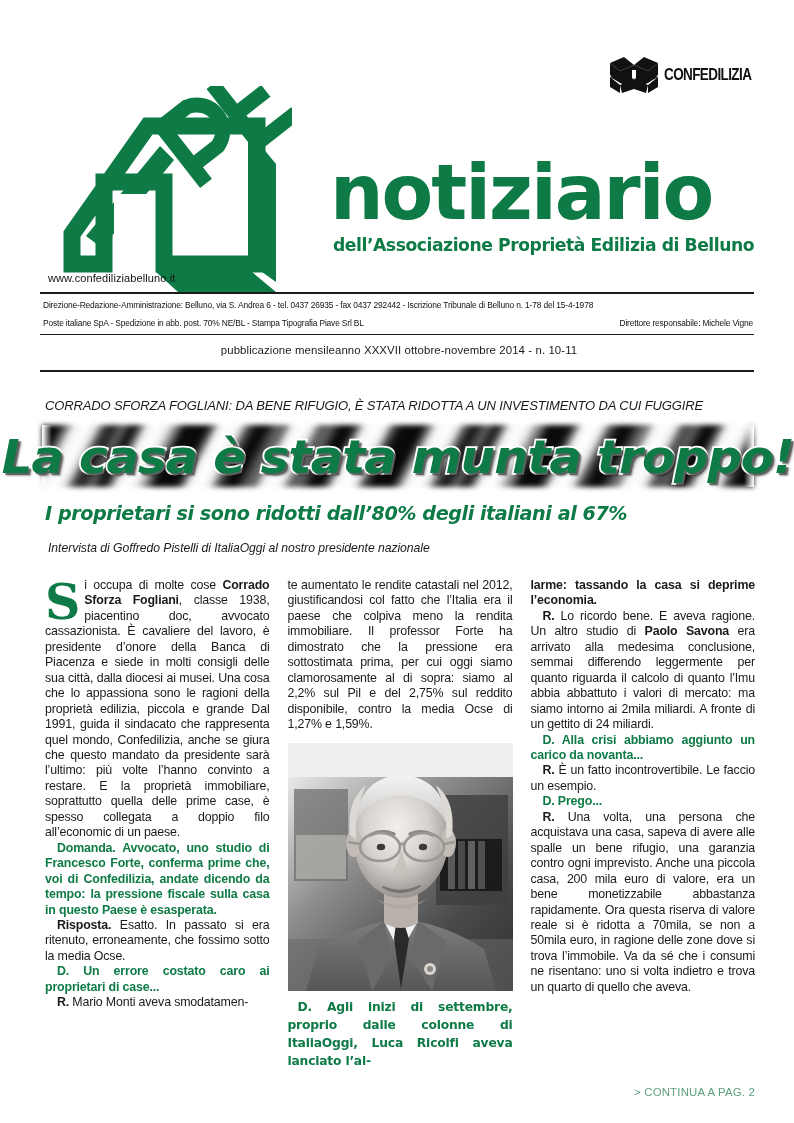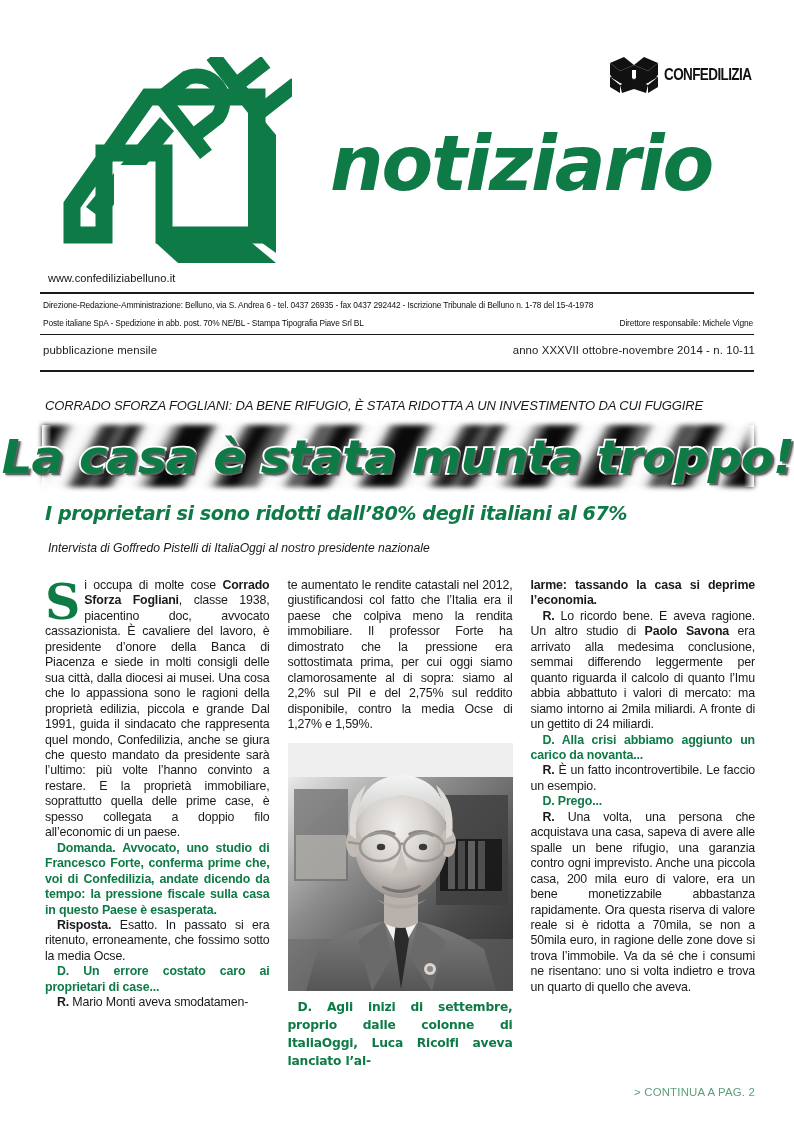--- a/index.html
+++ b/index.html
@@ -41,24 +41,23 @@
     font-size: 13.5px;
     letter-spacing: -0.6px;
     color: #111;
     transform: scaleY(1.25);
     white-space: nowrap;
   }
 
   
   .masthead {
     position: absolute;
-    left: 0; top: 45px;
+    left: 0; top: 74px;
     width: 794px;
     height: 230px;
-    font-style: italic;
   }
   .ape-logo {
     position: absolute;
     left: 52px;
     top: 12px;
     width: 240px;
     height: 225px;
   }
   .nameplate {
     position: absolute;
@@ -124,21 +123,21 @@
     display: flex;
     justify-content: space-between;
   }
 
   .issue-bar {
     position: absolute;
     left: 43px;
     top: 344px;
     width: 712px;
     display: flex;
-    justify-content: space-between;
+    justify-content: center;
     font-family: "Liberation Sans", sans-serif;
     font-size: 11.4px;
     color: #1a1a1a;
     letter-spacing: 0.1px;
   }
 
   
   .kicker {
     position: absolute;
     left: 45px;
@@ -389,20 +388,21 @@
 
         <polygon points="34,150 108,60 122,74 50,162"></polygon>
       </g>
       <g fill="#ffffff">
         <polygon points="62,108 102,108 102,178 62,178"></polygon>
       </g>
     </svg>
 
     <div class="nameplate">
       <div class="title">notiziario</div>
+      <div class="subtitle">dell’Associazione Proprietà Edilizia di Belluno</div>
     </div>
   </div>
 
   <div class="website">www.confediliziabelluno.it</div>
 
   <div class="rule rule-top"></div>
   <div class="imprint imprint-l1">Direzione-Redazione-Amministrazione: Belluno, via S. Andrea 6 - tel. 0437 26935 - fax 0437 292442 - Iscrizione Tribunale di Belluno n. 1-78 del 15-4-1978</div>
   <div class="imprint imprint-l2">
     <span>Poste italiane SpA - Spedizione in abb. post. 70% NE/BL - Stampa Tipografia Piave Srl BL</span>
     <span>Direttore responsabile: Michele Vigne</span>

